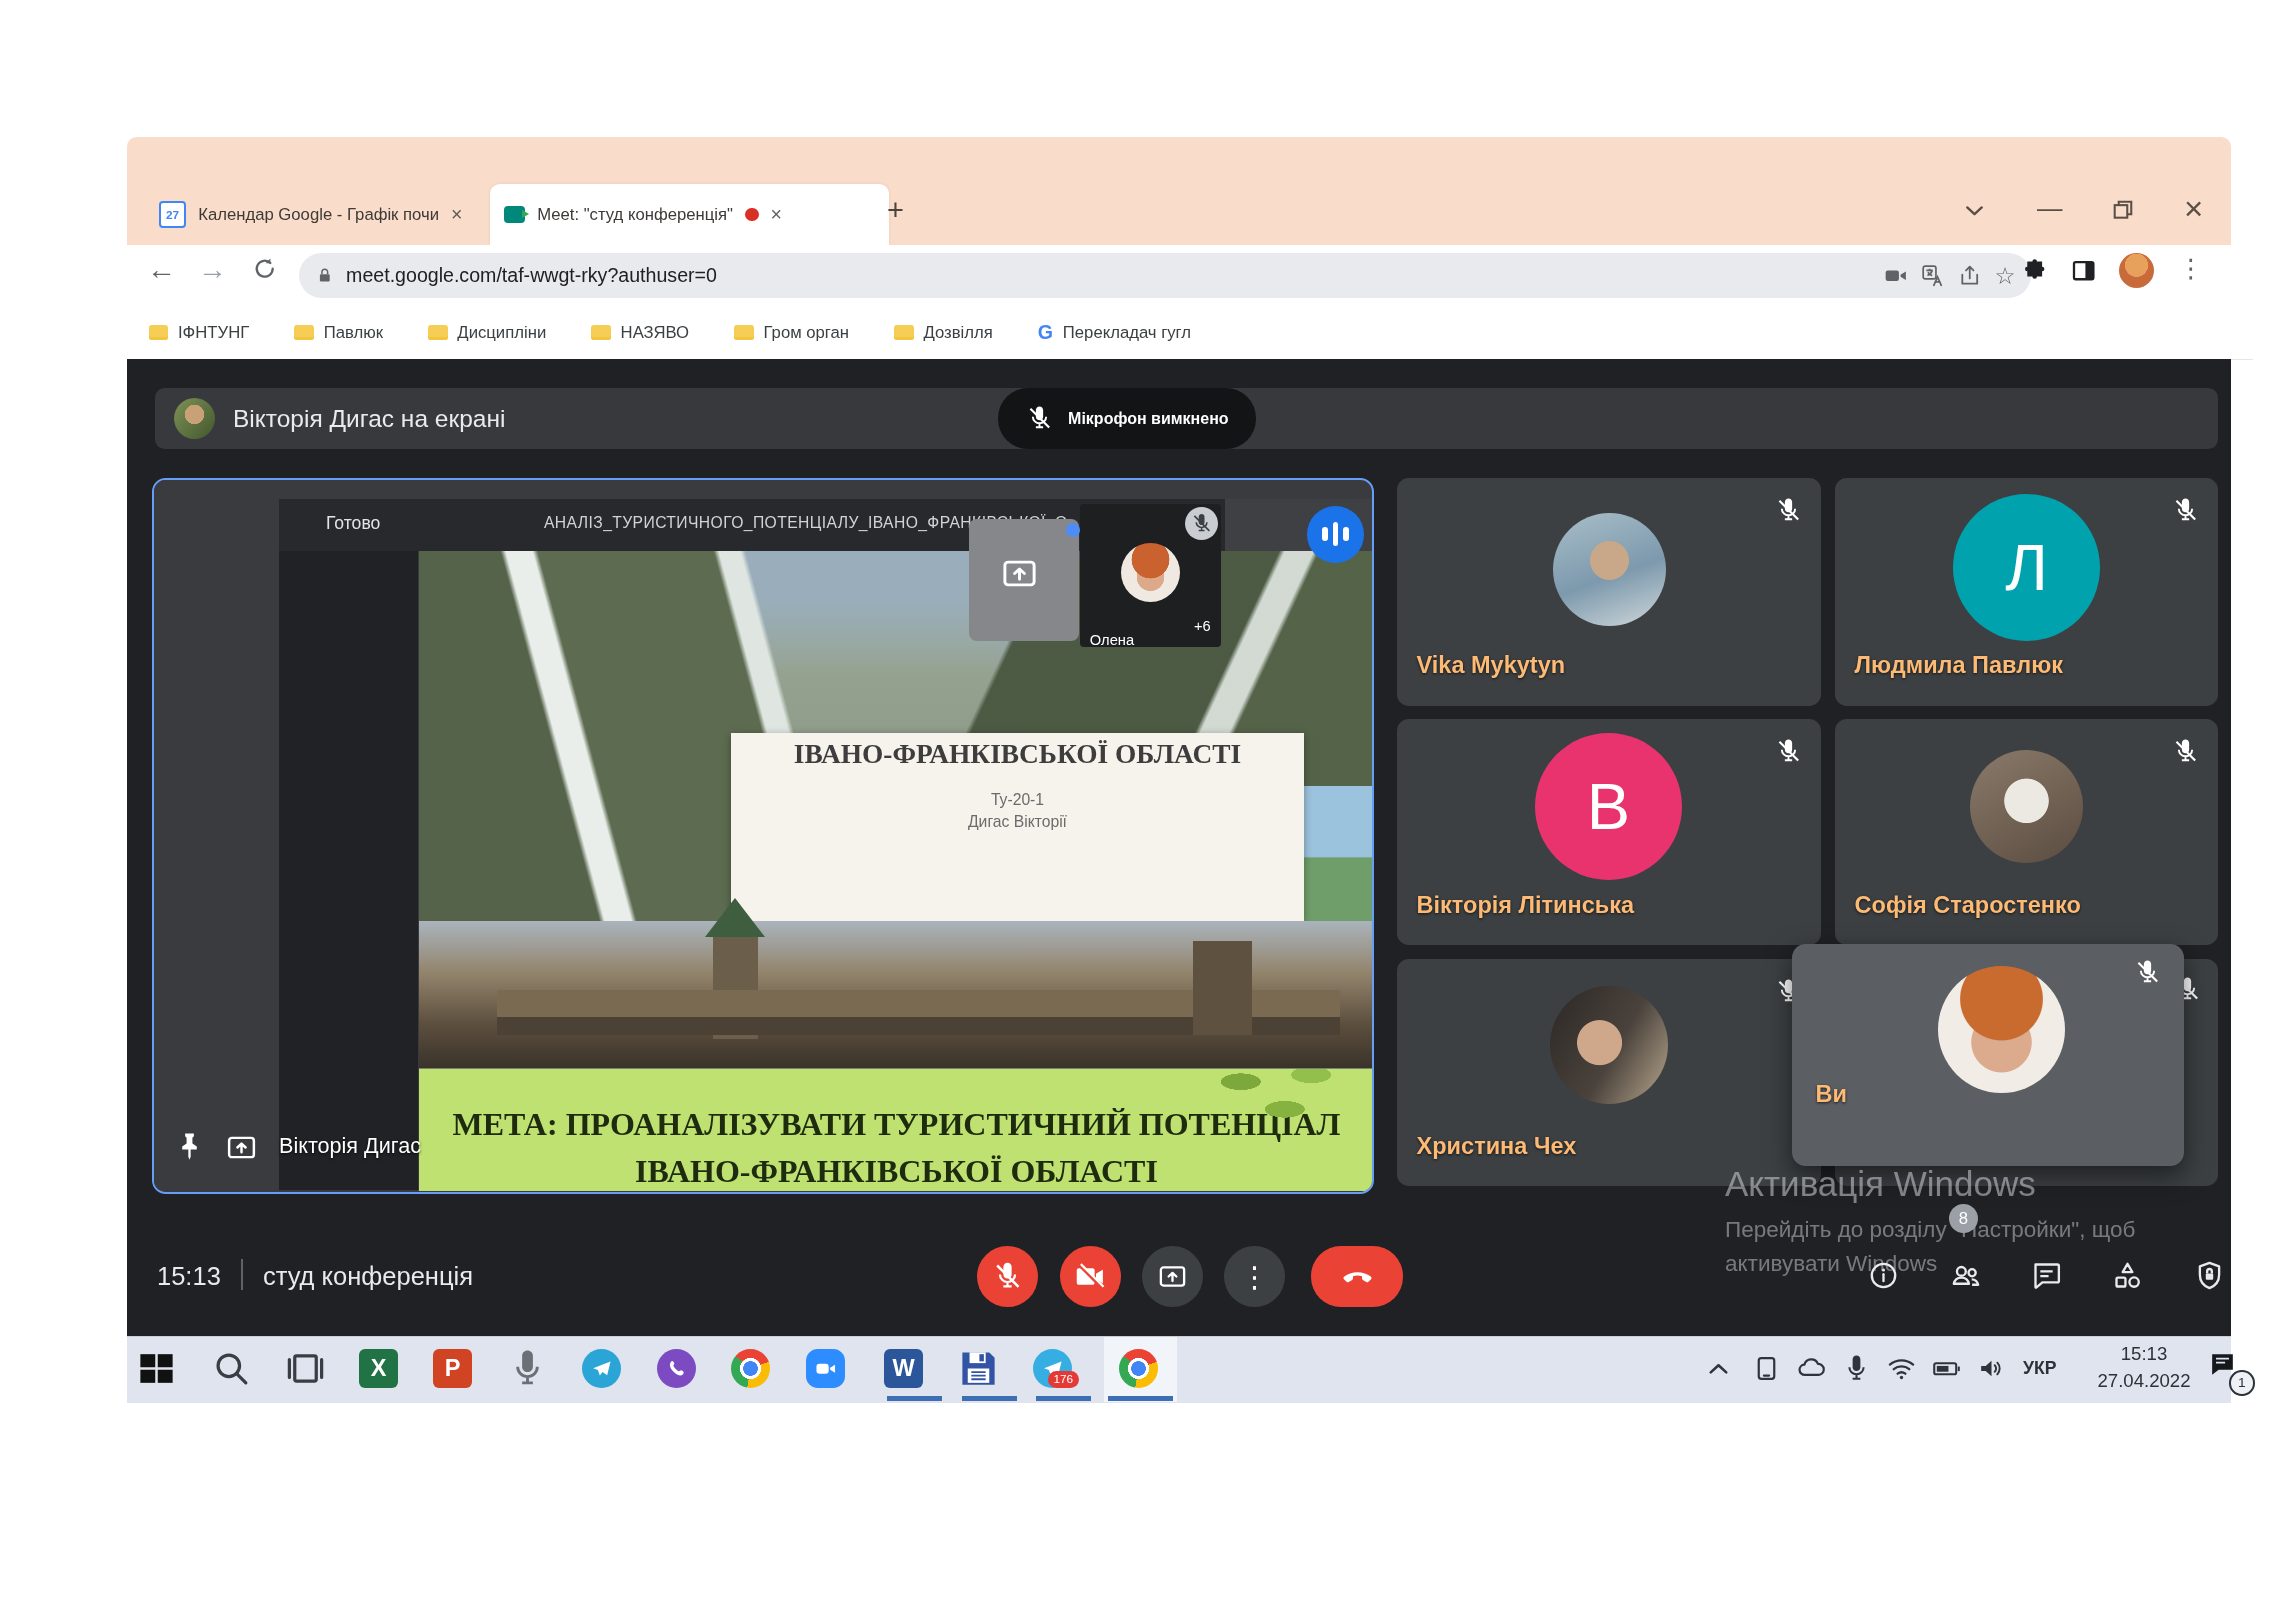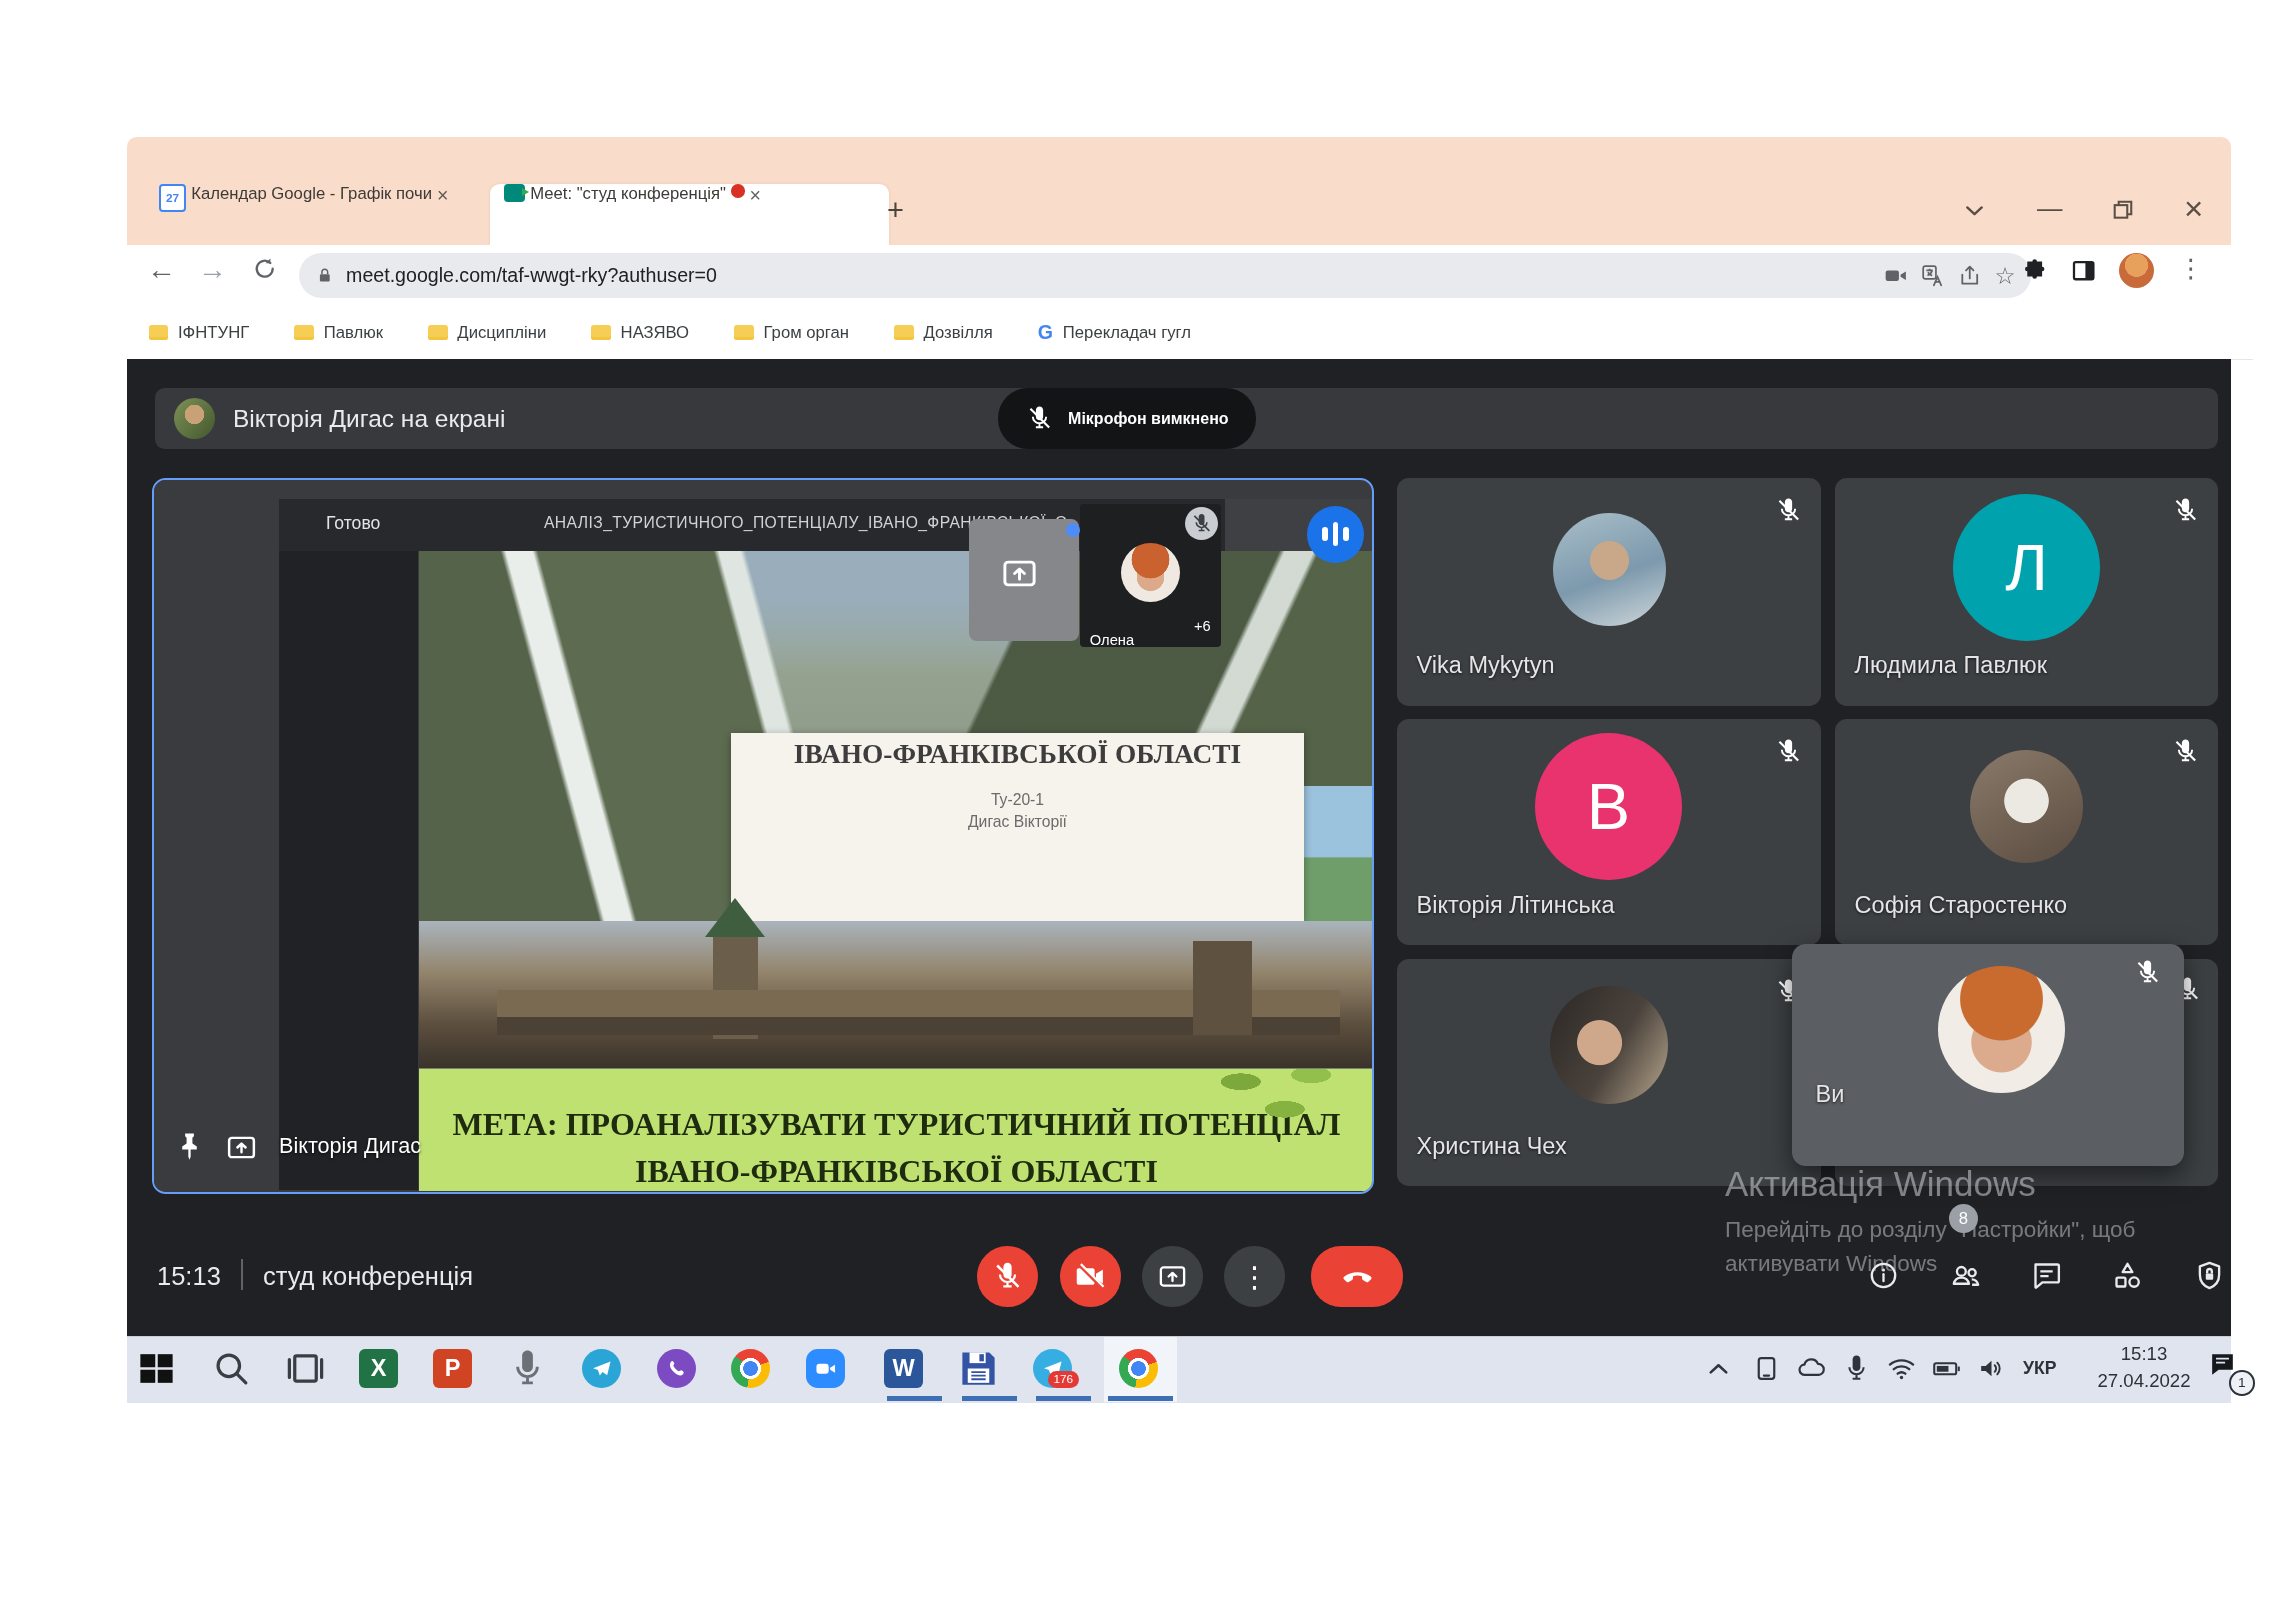--- a/index.html
+++ b/index.html
@@ -2,33 +2,33 @@
 <html><head>
 <meta charset="utf-8">
 <style>
   html,body{margin:0;padding:0;background:#ffffff;width:2293px;height:1620px;
     font-family:"Liberation Sans",sans-serif;position:relative;overflow:hidden;}
   .abs{position:absolute;}
   [data-icon]{display:inline-flex;align-items:center;justify-content:center;}
   [data-icon] svg{width:100%;height:100%;display:block;}
   
   .tabstrip{left:127px;top:137px;width:2104px;height:108px;background:#f9dcc9;border-radius:9.8px 9.8px 0 0;}
-  .tab{height:61px;border-radius:9.8px 9.8px 0 0;display:flex;align-items:flex-start;padding:0 13.7px;gap:5px;font-size:16.7px;color:#3d3a37;}
+  .tab{height:61px;border-radius:9.8px 9.8px 0 0;display:flex;align-items:center;padding:0 13.7px;gap:12px;font-size:16.7px;color:#3d3a37;}
   .toolbar{left:127px;top:245px;width:2104px;height:61px;background:#ffffff;}
   .omnibox{background:#e8eaed;border-radius:23.5px;height:45px;display:flex;align-items:center;padding:0 15.7px;gap:11.8px;color:#5f6368;}
   .bookbar{left:127px;top:306px;width:2104px;height:53px;background:#ffffff;border-bottom:1px solid #e6e6e6;display:flex;align-items:center;padding-left:21.6px;gap:45px;}
   .bookmark{display:flex;align-items:center;gap:9.8px;font-size:16.7px;color:#3c4043;}
   .bmfolder{width:19.6px;height:15.7px;background:#f7ce55;border-radius:2.9px;box-shadow:0 -2.9px 0 #f2c53e inset;}
   
   .meetbg{left:127px;top:359px;width:2104px;height:977px;background:#202124;}
   .banner{left:155px;top:388px;width:2063px;height:61px;background:#37393c;border-radius:9.8px;}
   .pill{background:#131416;border-radius:30px;display:flex;align-items:center;gap:13.7px;padding:0 27.4px;height:61px;color:#fff;font-weight:bold;font-size:16px;}
   .maintile{left:152px;top:478px;width:1222px;height:716px;background:#393b3e;border:2.9px solid #669df6;border-radius:13.7px;overflow:hidden;box-sizing:border-box;}
   .tile{position:absolute;background:#3c4043;border-radius:11.8px;overflow:hidden;}
-  .pname{position:absolute;font-size:23.5px;font-weight:400;color:#e5e5e5;text-shadow:0 1px 2.9px rgba(0,0,0,.7);}
+  .pname{position:absolute;font-size:23.5px;font-weight:700;color:#fdba74;text-shadow:0 1px 2.9px rgba(0,0,0,.7);}
   .micw{position:absolute;width:29px;height:29px;color:#fff;}
   .letterav{position:absolute;border-radius:50%;display:flex;align-items:center;justify-content:center;color:#fff;font-size:65px;}
   .photoav{position:absolute;border-radius:50%;}
   .ctl{position:absolute;width:61px;height:61px;border-radius:50%;display:flex;align-items:center;justify-content:center;color:#fff;}
   .red{background:#ea4335;} .gray{background:#3c4043;}
   .sic{position:absolute;width:33px;height:33px;color:#e8eaed;}
   .thumb{position:absolute;left:294px;width:98px;height:39px;border-radius:2.9px;
     background:linear-gradient(180deg,#b8e06c 0%,#a4d254 55%,#c7e68c 56%,#a4d254 100%);box-shadow:0 0 0 1px #15170f;}
   .serif{font-family:"Liberation Serif",serif;}
   

